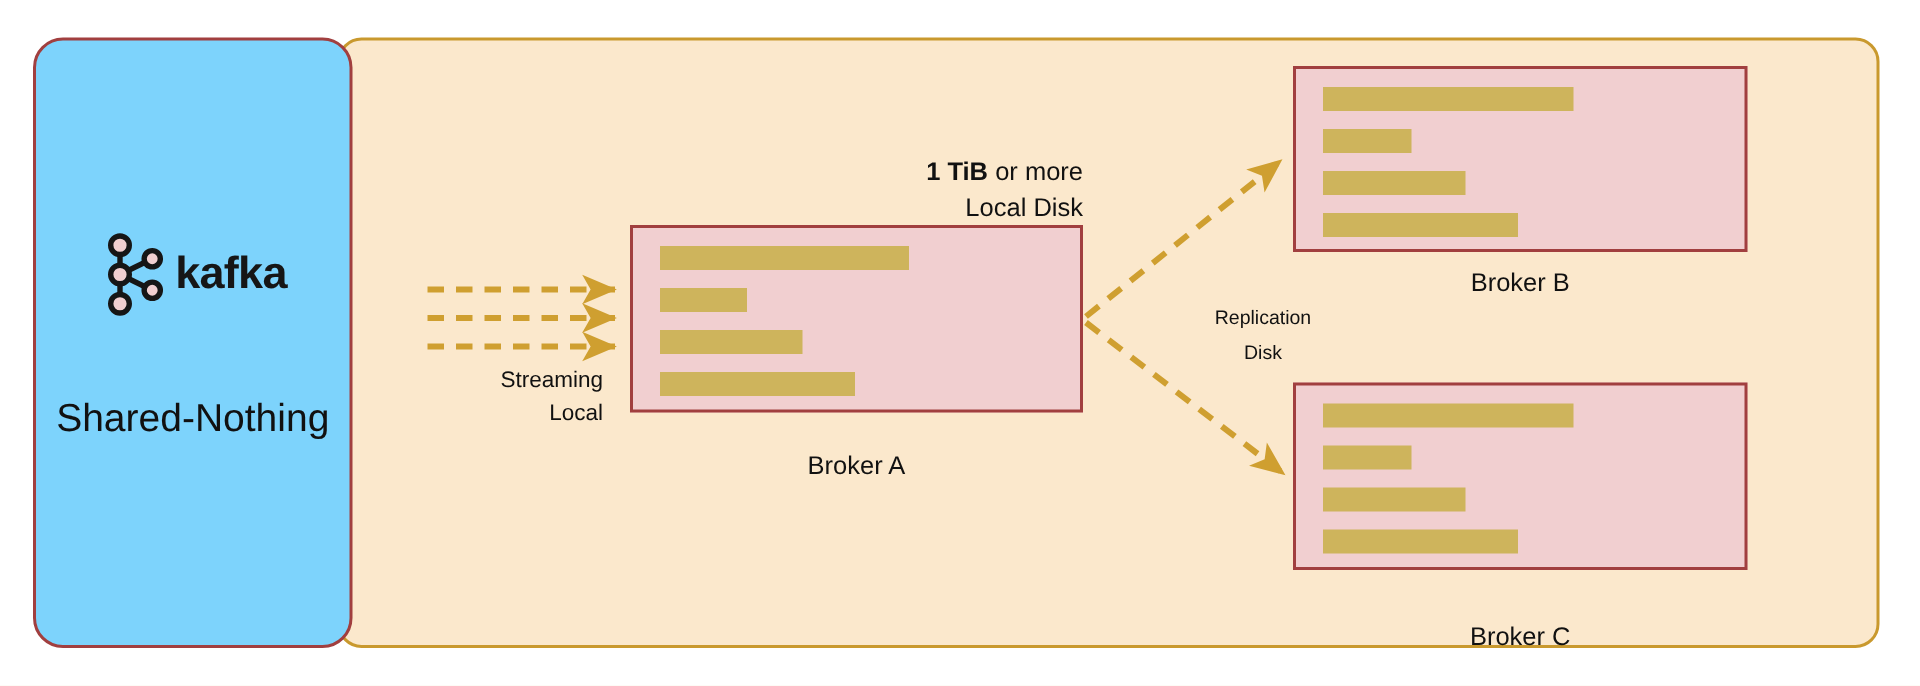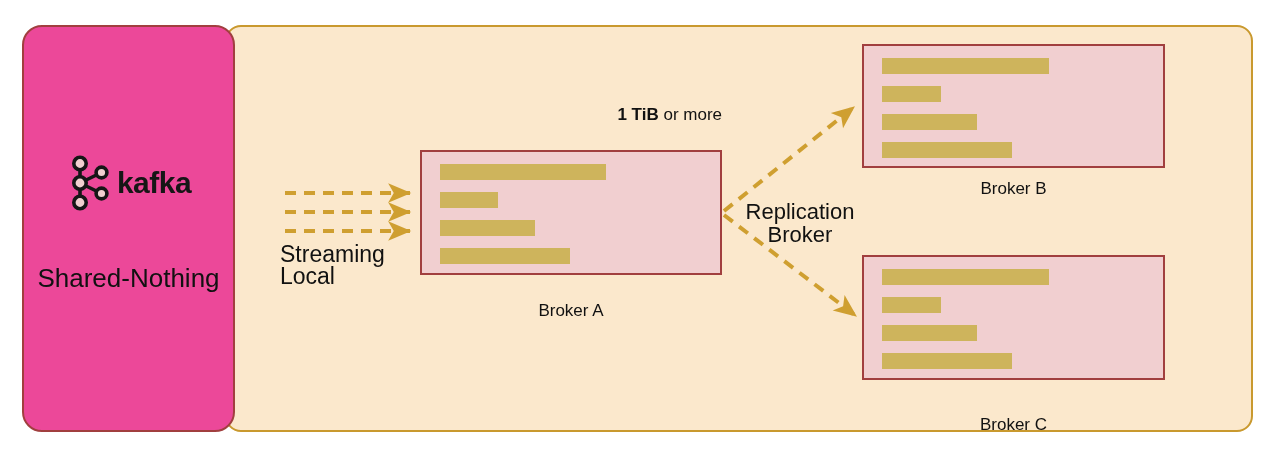--- a/index.html
+++ b/index.html
@@ -28,21 +28,21 @@
     border-radius: 16px;
     box-sizing: border-box;
   }
   
   .kafka-panel {
     position: absolute;
     left: 22px;
     top: 25px;
     width: 213px;
     height: 407px;
-    background: #ec4899;
+    background: #7dd3fc;
     border: 2px solid #A13F3F;
     border-radius: 20px;
     box-sizing: border-box;
     z-index: 2;
   }
   .logo-row {
     position: absolute;
     top: 128px;
     left: 0;
     width: 100%;
@@ -106,32 +106,32 @@
     font-size: 17px;
     line-height: 24px;
     z-index: 2;
   }
   .disk-note .emph { font-weight: bold; }
   .streaming-label {
     position: absolute;
     left: 280px;
     top: 243px;
     width: 122px;
-    text-align: left;
-    font-size: 23px;
+    text-align: right;
+    font-size: 15px;
     line-height: 22px;
     z-index: 2;
   }
   .replication-label {
     position: absolute;
-    left: 730px;
+    left: 772px;
     top: 200px;
     width: 140px;
     text-align: center;
-    font-size: 22px;
+    font-size: 13px;
     line-height: 23px;
     z-index: 2;
   }
   .arrows-layer {
     position: absolute;
     left: 0;
     top: 0;
     width: 1280px;
     height: 457px;
     z-index: 3;
@@ -159,20 +159,21 @@
           <circle cx="35.5" cy="38.5" r="5.4" fill="#F1CFD0"></circle>
         </g>
       </svg>
       <span class="wordmark">kafka</span>
     </div>
     <div class="panel-label">Shared-Nothing</div>
   </div>
 
   <div class="disk-note">
     <div><span class="emph">1 TiB</span><span> or more</span></div>
+    <div>Local Disk</div>
   </div>
 
   <div class="broker-box broker-a">
     <div class="bar" style="width: 166px;"></div>
     <div class="bar" style="width: 58px;"></div>
     <div class="bar" style="width: 95px;"></div>
     <div class="bar" style="width: 130px;"></div>
   </div>
   <div class="broker-label label-a">Broker A</div>
 
@@ -192,21 +193,21 @@
   </div>
   <div class="broker-label label-c">Broker C</div>
 
   <div class="streaming-label">
     <div>Streaming</div>
     <div>Local</div>
   </div>
 
   <div class="replication-label">
     <div>Replication</div>
-    <div>Broker</div>
+    <div>Disk</div>
   </div>
 
   <svg class="arrows-layer" viewBox="0 0 1280 457">
     <defs>
       <marker id="arrowhead" viewBox="0 0 12 10" refX="11" refY="5" markerWidth="25" markerHeight="21" orient="auto" markerUnits="userSpaceOnUse">
         <path d="M0.5,0.3 L11.6,5 L0.5,9.7 L3.2,5 Z" fill="#CF9F30" style="fill: rgb(207, 159, 48);"></path>
       </marker>
     </defs>
     <g stroke="#CF9F30" stroke-width="4" fill="none" stroke-dasharray="11,8">
       <line x1="285" y1="193" x2="410" y2="193" marker-end="url(#arrowhead)" style="stroke: rgb(207, 159, 48);"></line>

